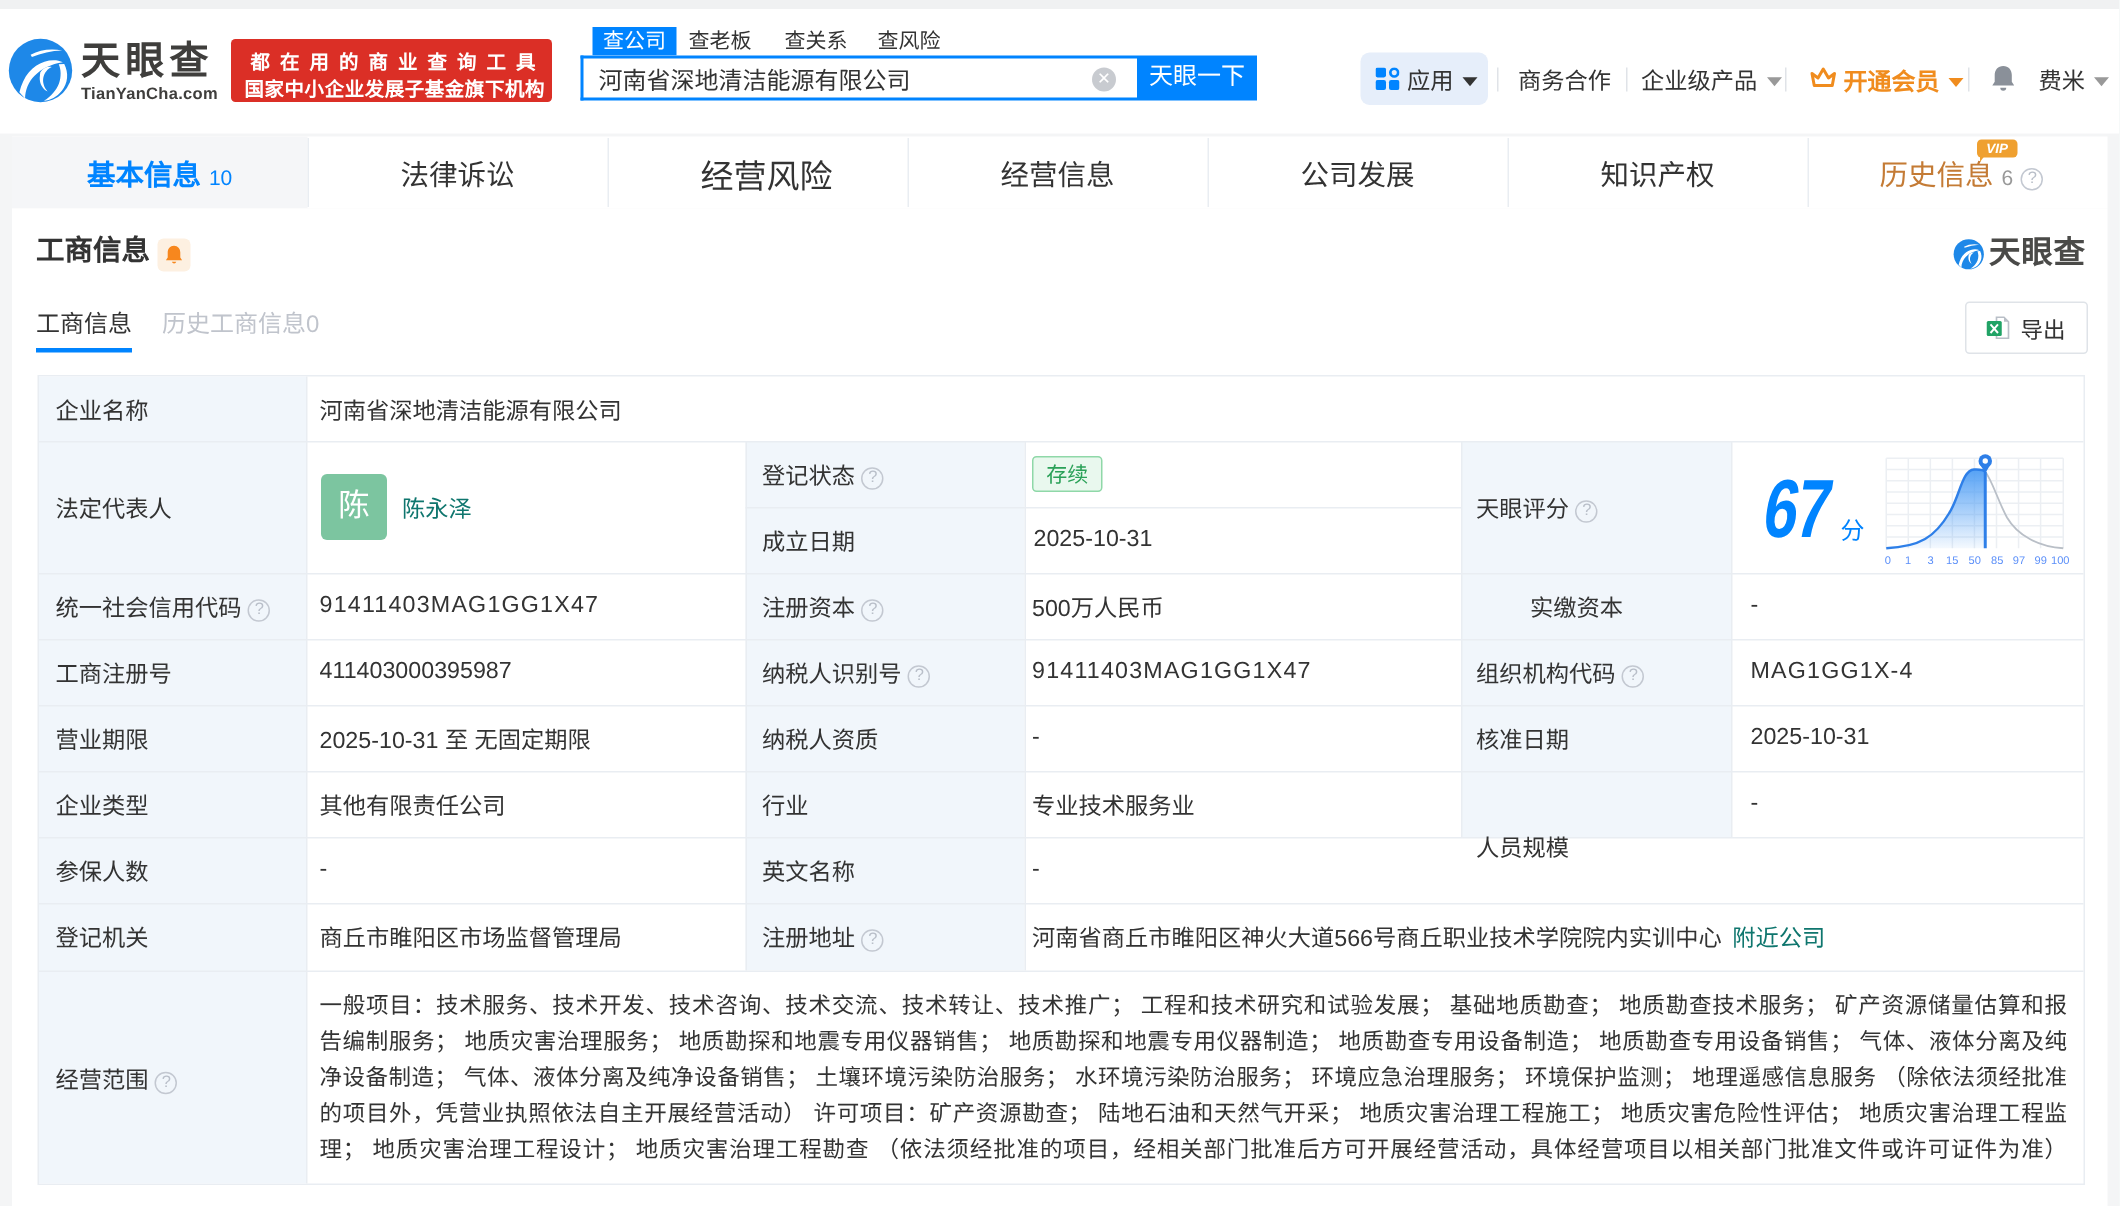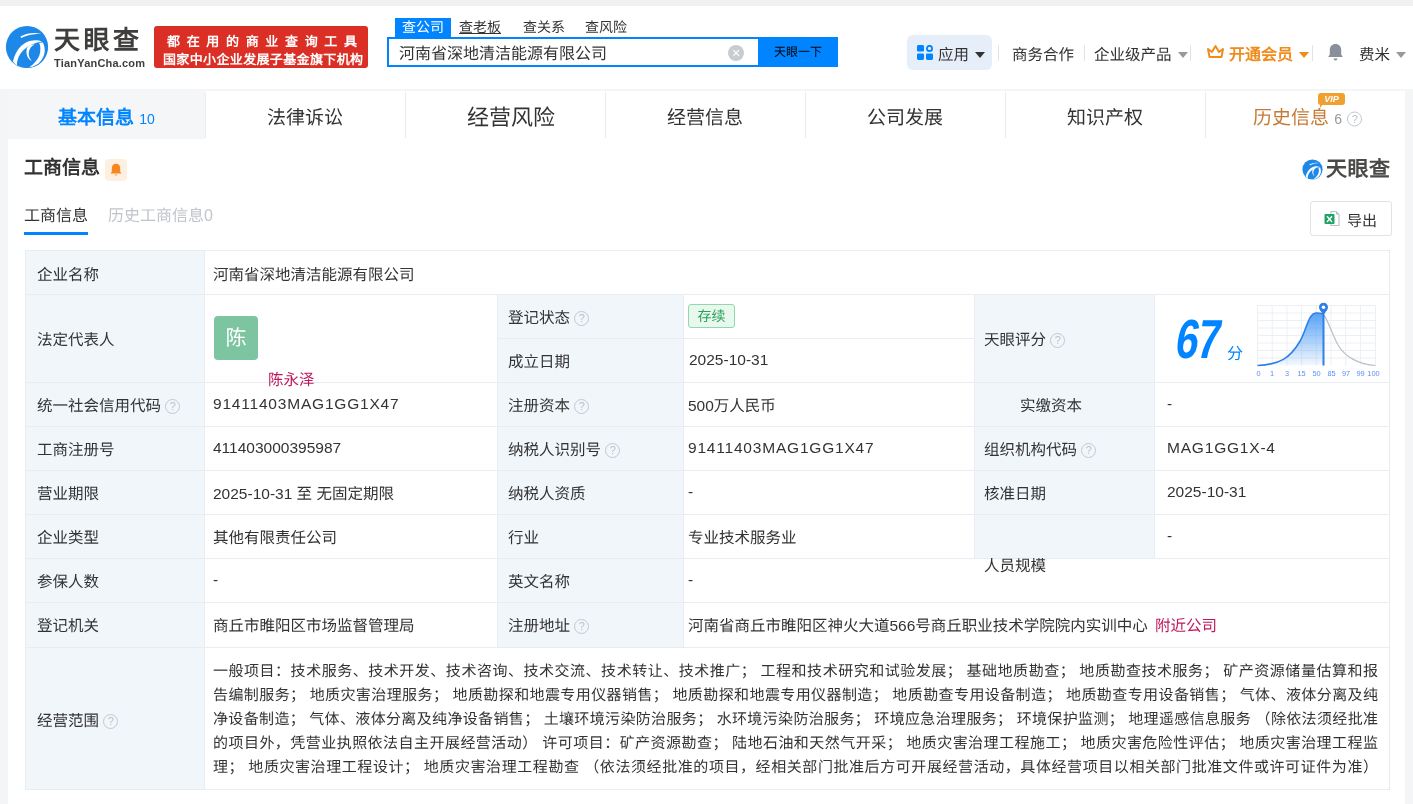--- a/index.html
+++ b/index.html
@@ -5,21 +5,21 @@
 <style>
 *{margin:0;padding:0;box-sizing:border-box}
 html,body{width:1413px;height:804px;background:#f4f5f6;font-family:"Liberation Sans",sans-serif;}
 #page{position:relative;width:1413px;height:804px;overflow:hidden;background:#f4f5f6;color:#333;}
 .abs{position:absolute;}
 .q{display:inline-block;width:15px;height:15px;border:1px solid #c3c8d1;border-radius:50%;color:#b9bfc9;font-size:11px;line-height:13px;text-align:center;vertical-align:1px;font-weight:400;}
 .lb{position:absolute;background:#f1f6fb;}
 .hline{position:absolute;height:1px;background:#e9edf2;}
 .vline{position:absolute;width:1px;background:#e9edf2;}
 .ct{position:absolute;font-size:15.5px;color:#333;white-space:nowrap;transform:translateY(-50%);}
-.lk{color:#be185d;margin-top:40px;}
+.lk{color:#0f766e;}
 .caret{display:inline-block;width:0;height:0;border-left:5px solid transparent;border-right:5px solid transparent;border-top:6px solid #333;vertical-align:2px;margin-left:5px;}
 .sep{position:absolute;width:1px;height:16px;background:#e0e3e8;top:45px;}
 </style>
 </head>
 <body>
 <div id="page">
 
   <div class="abs" style="left:0;top:0;width:1413px;height:89px;background:#fff;"></div>
 
   <svg class="abs" style="left:5px;top:25px;" width="44" height="44" viewBox="0 0 50 50">
@@ -35,28 +35,28 @@
   <div class="abs" style="left:54px;top:57px;font-size:11px;font-weight:700;color:#3f3e3c;letter-spacing:0.2px;">TianYanCha.com</div>
 
   <div class="abs" style="left:154px;top:26px;width:214px;height:42px;background:#db2f26;border-radius:3px;color:#fff;">
     <div class="abs" style="left:13px;top:5px;width:190px;font-size:13px;font-weight:700;text-align:justify;text-align-last:justify;">都在用的商业查询工具</div>
     <div class="abs" style="left:9px;top:23px;width:200px;font-size:13px;font-weight:700;text-align:justify;text-align-last:justify;">国家中小企业发展子基金旗下机构</div>
   </div>
 
   <div class="abs" style="left:0;top:0;width:1413px;height:6px;background:#f0f1f2;"></div>
 
   <div class="abs" style="left:395px;top:18px;width:56px;height:19px;background:#0084ff;color:#fff;font-size:14px;text-align:center;line-height:19px;">查公司</div>
-  <div class="abs" style="left:459px;top:18px;font-size:14px;line-height:19px;color:#333;text-decoration:underline;">查老板</div>
+  <div class="abs" style="left:459px;top:18px;font-size:14px;line-height:19px;color:#333;">查老板</div>
   <div class="abs" style="left:523px;top:18px;font-size:14px;line-height:19px;color:#333;">查关系</div>
   <div class="abs" style="left:585px;top:18px;font-size:14px;line-height:19px;color:#333;">查风险</div>
 
   <div class="abs" style="left:387px;top:37px;width:371px;height:30px;background:#fff;border:2px solid #0084ff;border-right:none;"></div>
   <div class="abs" style="left:399px;top:52px;font-size:16px;color:#333;transform:translateY(-50%);">河南省深地清洁能源有限公司</div>
   <div class="abs" style="left:728px;top:45px;width:16px;height:16px;border-radius:50%;background:#c8cbd0;color:#fff;font-size:11px;line-height:16px;text-align:center;">✕</div>
-  <div class="abs" style="left:758px;top:37px;width:80px;height:30px;background:#0084ff;color:#000000;font-size:12px;text-align:center;line-height:30px;">天眼一下</div>
+  <div class="abs" style="left:758px;top:37px;width:80px;height:30px;background:#0084ff;color:#ffffff;font-size:16px;text-align:center;line-height:30px;">天眼一下</div>
 
   <div class="abs" style="left:907px;top:35px;width:85px;height:35px;background:#e6eefa;border-radius:6px;"></div>
   <svg class="abs" style="left:917px;top:45px;" width="16" height="15" viewBox="0 0 16 15">
     <rect x="0" y="0" width="7" height="6.6" rx="1.4" fill="#0084ff"></rect>
     <rect x="0" y="8.4" width="7" height="6.6" rx="1.4" fill="#0084ff"></rect>
     <rect x="9" y="8.4" width="7" height="6.6" rx="1.4" fill="#0084ff"></rect>
     <circle cx="12.5" cy="3.4" r="2.6" fill="none" stroke="#0084ff" stroke-width="1.8"></circle>
   </svg>
   <div class="abs" style="left:938px;top:53px;font-size:15.5px;transform:translateY(-50%);">应用<span class="caret" style="border-top-color:#333;margin-left:6px;"></span></div>
   <div class="sep" style="left:998px;"></div>

